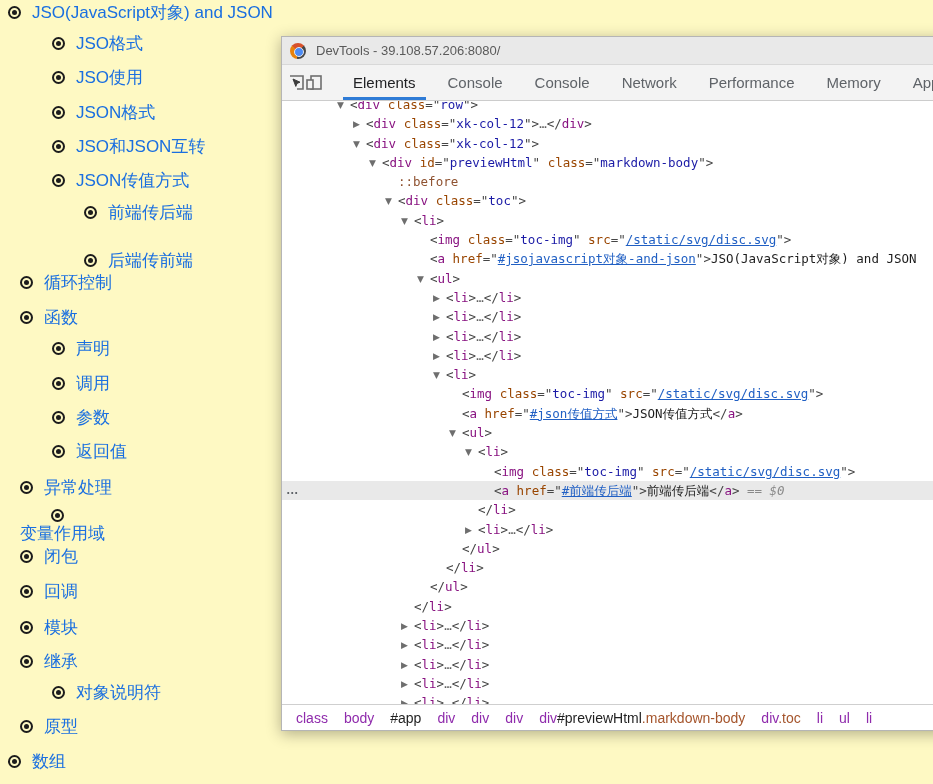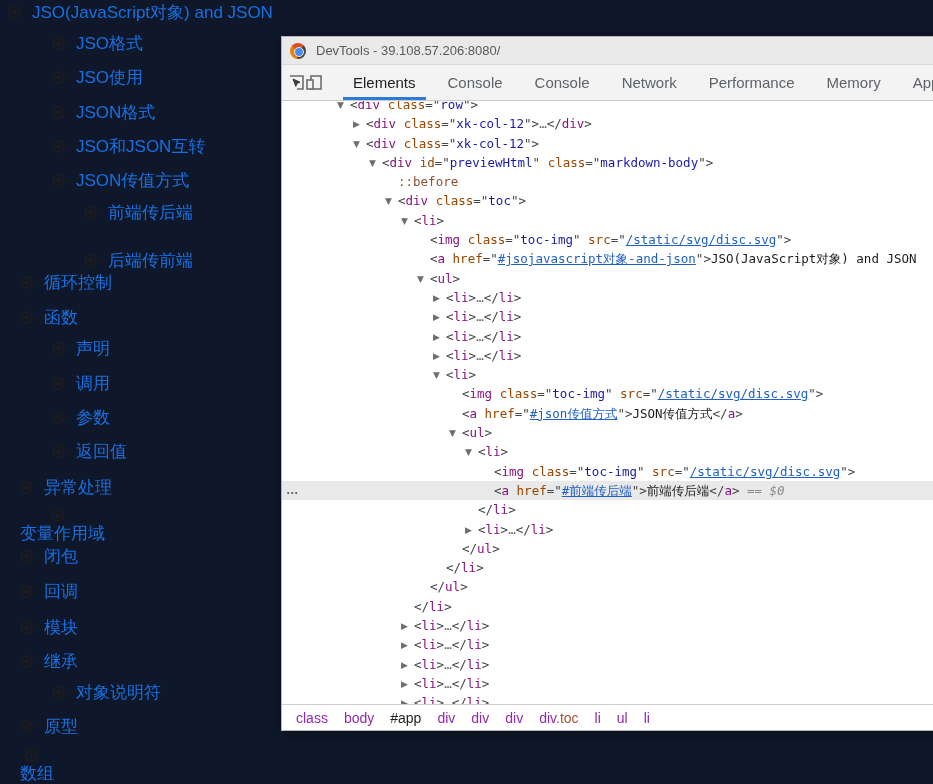--- a/index.html
+++ b/index.html
@@ -1,19 +1,19 @@
 <!DOCTYPE html>
 <html><head>
 <meta charset="utf-8">
 <style>
   * { margin:0; padding:0; box-sizing:border-box; }
   html,body { background:#fff; }
   #screen {
     position:relative; width:933px; height:784px; overflow:hidden;
-    background:#0f172a; font-family:"Liberation Sans", sans-serif;
+    background:#fef9c3; font-family:"Liberation Sans", sans-serif;
   }
 
   
   .toc-item { position:absolute; height:24px; display:flex; align-items:center; white-space:nowrap; }
   .disc { width:13px; height:13px; border:2px solid #1c1c1c; border-radius:50%; position:relative; flex:0 0 auto; margin-right:11px; }
   .disc::after { content:""; position:absolute; left:50%; top:50%; width:5px; height:5px; margin:-2.5px 0 0 -2.5px; border-radius:50%; background:#1c1c1c; }
   .toc-link { font-size:17px; color:#1a6fe0; text-decoration:none; }
 
   
   .devtools {
@@ -157,21 +157,21 @@
         <a class="toc-link">继承</a>
       </div>
       <div class="toc-item" style="top: 680px; left: 52px;">
         <span class="disc"></span>
         <a class="toc-link">对象说明符</a>
       </div>
       <div class="toc-item" style="top: 714px; left: 20px;">
         <span class="disc"></span>
         <a class="toc-link">原型</a>
       </div>
-      <div class="toc-item" style="top: 749px; left: 20px; flex-direction: column;">
+      <div class="toc-item" style="top: 749px; left: 8px;">
         <span class="disc"></span>
         <a class="toc-link">数组</a>
       </div>
     </div>
 
   <div class="devtools">
 
     <div class="titlebar">
       <span class="favicon"></span>
       <span class="win-title">DevTools - 39.108.57.206:8080/</span>
@@ -239,20 +239,21 @@
         </div>
     </div>
 
     <div class="crumbs" id="crumbs">
         <span class="crumb"><span class="cg-t">class</span></span>
         <span class="crumb"><span class="cg-t">body</span></span>
         <span class="crumb"><span class="cg-i">#app</span></span>
         <span class="crumb"><span class="cg-t">div</span></span>
         <span class="crumb"><span class="cg-t">div</span></span>
         <span class="crumb"><span class="cg-t">div</span></span>
+        <span class="crumb"><span class="cg-t">div</span><span class="cg-i">#previewHtml</span><span class="cg-c">.markdown-body</span></span>
         <span class="crumb"><span class="cg-t">div</span><span class="cg-c">.toc</span></span>
         <span class="crumb"><span class="cg-t">li</span></span>
         <span class="crumb"><span class="cg-t">ul</span></span>
         <span class="crumb"><span class="cg-t">li</span></span>
       </div>
 
   </div>
 
 </div>
 

